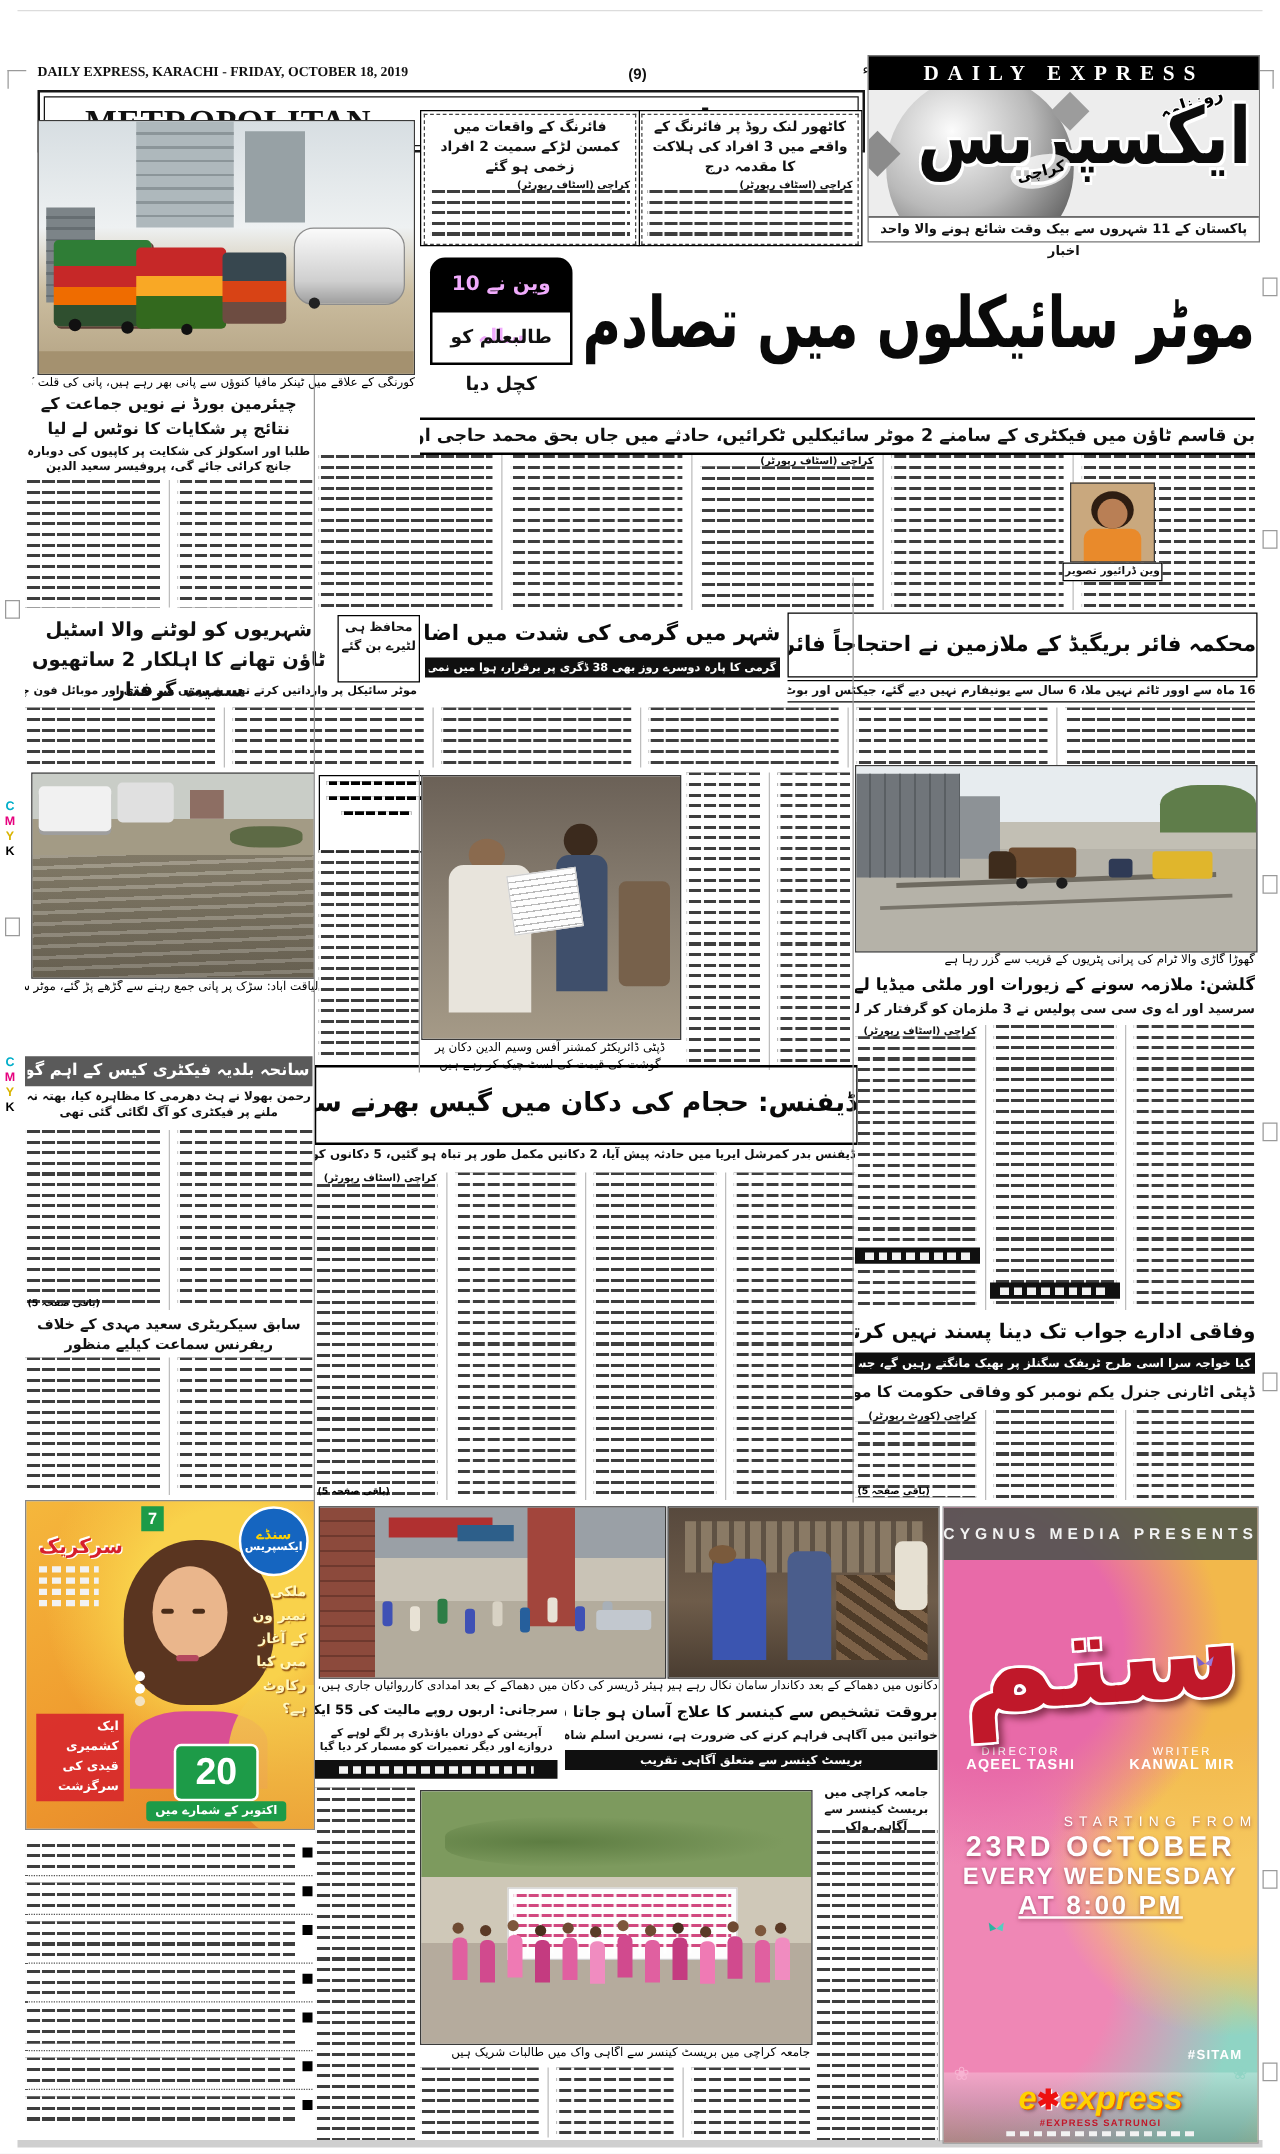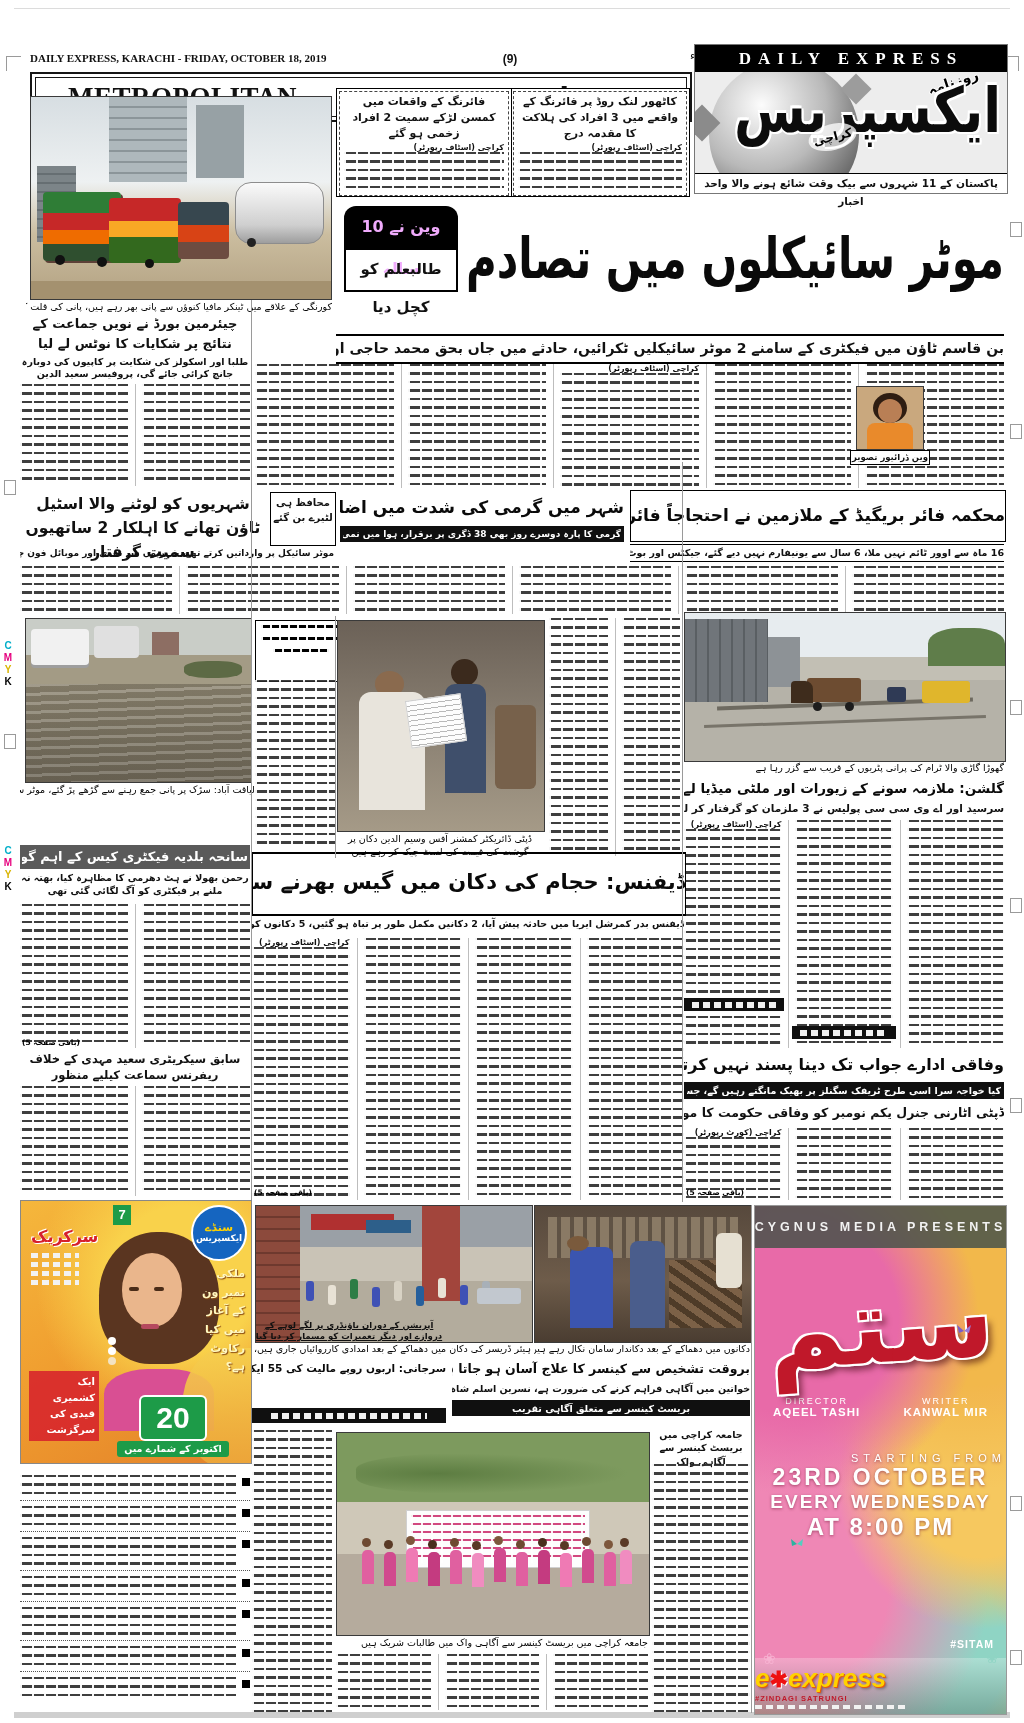--- a/index.html
+++ b/index.html
@@ -367,21 +367,21 @@
     <div class="abs" style="left:15%;top:22%;width:10%;height:11%;border-radius:50%;background:#7a5a3c;"></div>
     <div class="abs" style="left:44%;top:26%;width:16%;height:64%;border-radius:8px 8px 0 0;background:#4a5d8c;"></div>
     <div class="abs" style="left:62%;top:40%;width:34%;height:50%;background:repeating-linear-gradient(35deg,#7c6147 0 7px,#4e3b28 7px 13px);"></div>
     <div class="abs" style="left:84%;top:20%;width:12%;height:40%;border-radius:6px;background:#e6e0d2;"></div>
   </div>
   <div class="abs ur cap nw" style="left:255px;top:1343px;width:276px;">ہیئر ڈریسر کی دکان میں دھماکے کے بعد امدادی کارروائیاں جاری ہیں، لوگ جمع ہیں</div>
   <div class="abs ur cap nw" style="left:534px;top:1343px;width:216px;">دکانوں میں دھماکے کے بعد دکاندار سامان نکال رہے ہیں</div>
 
   <div class="abs hl c nw" style="left:252px;top:1358px;width:194px;height:22px;font-size:10.5px;line-height:21px;">سرجانی: اربوں روپے مالیت کی 55 ایکڑ قیمتی اراضی واگزار</div>
   <div class="abs hl c nw" style="left:452px;top:1358px;width:298px;height:22px;font-size:12.5px;line-height:21px;">بروقت تشخیص سے کینسر کا علاج آسان ہو جاتا ہے، خالدہ عراقی</div>
-  <div class="abs ur b c" style="left:252px;top:1320px;width:194px;height:24px;font-size:8.5px;line-height:1.3;text-decoration:underline;">آپریشن کے دوران باؤنڈری پر لگے لوہے کے دروازے اور دیگر تعمیرات کو مسمار کر دیا گیا</div>
+  <div class="abs ur b c" style="left:252px;top:1382px;width:194px;height:24px;font-size:8.5px;line-height:1.3;">آپریشن کے دوران باؤنڈری پر لگے لوہے کے دروازے اور دیگر تعمیرات کو مسمار کر دیا گیا</div>
   <div class="abs ur b c nw" style="left:452px;top:1382px;width:298px;height:14px;font-size:9.5px;line-height:13px;">خواتین میں آگاہی فراہم کرنے کی ضرورت ہے، نسرین اسلم شاہ</div>
   <div class="abs blackbar" style="left:252px;top:1408px;width:194px;height:15px;">
     <div class="ptext-white" style="width:80%;height:6px;"></div>
   </div>
   <div class="abs blackbar" style="left:452px;top:1400px;width:298px;height:16px;">
     <span class="ur b nw" style="font-size:9.5px;max-width:292px;">بریسٹ کینسر سے متعلق آگاہی تقریب</span>
   </div>
 
   <div class="abs ptext" style="left:252px;top:1430px;width:80px;height:282px;"></div>
   <div class="photo" style="left:336px;top:1432px;width:312px;height:202px;">
@@ -429,28 +429,28 @@
       </div>
       <div>
         <div style="font-size:9px;letter-spacing:2px;">WRITER</div>
         <div class="b" style="font-size:11.5px;letter-spacing:1px;">KANWAL MIR</div>
       </div>
     </div>
     <div class="c" style="margin-top:34px;color:#fff;text-shadow:0 1px 3px rgba(120,30,60,.6);">
       <div style="font-size:11px;letter-spacing:5px;text-align:right;">STARTING FROM</div>
       <div class="b" style="font-size:23px;letter-spacing:3px;">23RD OCTOBER</div>
       <div class="b" style="font-size:19px;letter-spacing:2px;">EVERY WEDNESDAY</div>
-      <div class="b" style="font-size:24px;letter-spacing:2px;">AT 8:00 PM</div>
+      <div class="b" style="font-size:21px;letter-spacing:2px;text-decoration:underline;">AT 8:00 PM</div>
     </div>
     <div class="b" style="position:absolute;right:12px;top:432px;color:#fff;font-size:10.5px;letter-spacing:1px;">#SITAM</div>
-    <div style="position:absolute;left:0;bottom:0;width:100%;height:56px;background:linear-gradient(rgba(255,255,255,.25),rgba(90,120,110,.45));display:flex;flex-direction:column;justify-content:center;">
+    <div style="position:absolute;left:0;bottom:0;width:100%;height:56px;background:linear-gradient(rgba(255,255,255,.25),rgba(90,120,110,.45));display:flex;flex-direction:column;align-items:center;justify-content:center;">
       <div>
         <span class="b" style="font-size:26px;font-style:italic;color:#ffd200;text-shadow:1px 1px 0 #e8590c,2px 2px 3px rgba(0,0,0,.4);">e</span><span class="b" style="font-size:22px;color:#e11;text-shadow:1px 1px 0 #fff;">✱</span><span class="b" style="font-size:26px;font-style:italic;color:#ffd200;text-shadow:1px 1px 0 #e8590c,2px 2px 3px rgba(0,0,0,.4);">express</span>
       </div>
-      <div class="b" style="font-size:7.5px;color:#c0182a;letter-spacing:1px;">#ZINDAGI SATRUNGI</div>
+      <div class="b" style="font-size:7.5px;color:#c0182a;letter-spacing:1px;">#EXPRESS SATRUNGI</div>
       <div class="ptext-white" style="width:60%;height:4px;margin-top:2px;"></div>
     </div>
     <div style="position:absolute;left:200px;top:118px;width:18px;height:14px;">
       <svg width="18" height="14">
           <path d="M9 7 L2 1 L4 9 Z" fill="#7b5ec9"></path>
           <path d="M9 7 L16 1 L14 9 Z" fill="#9a7ad9"></path>
         </svg>
     </div>
     <div style="position:absolute;left:34px;top:330px;width:16px;height:12px;">
       <svg width="16" height="12">

